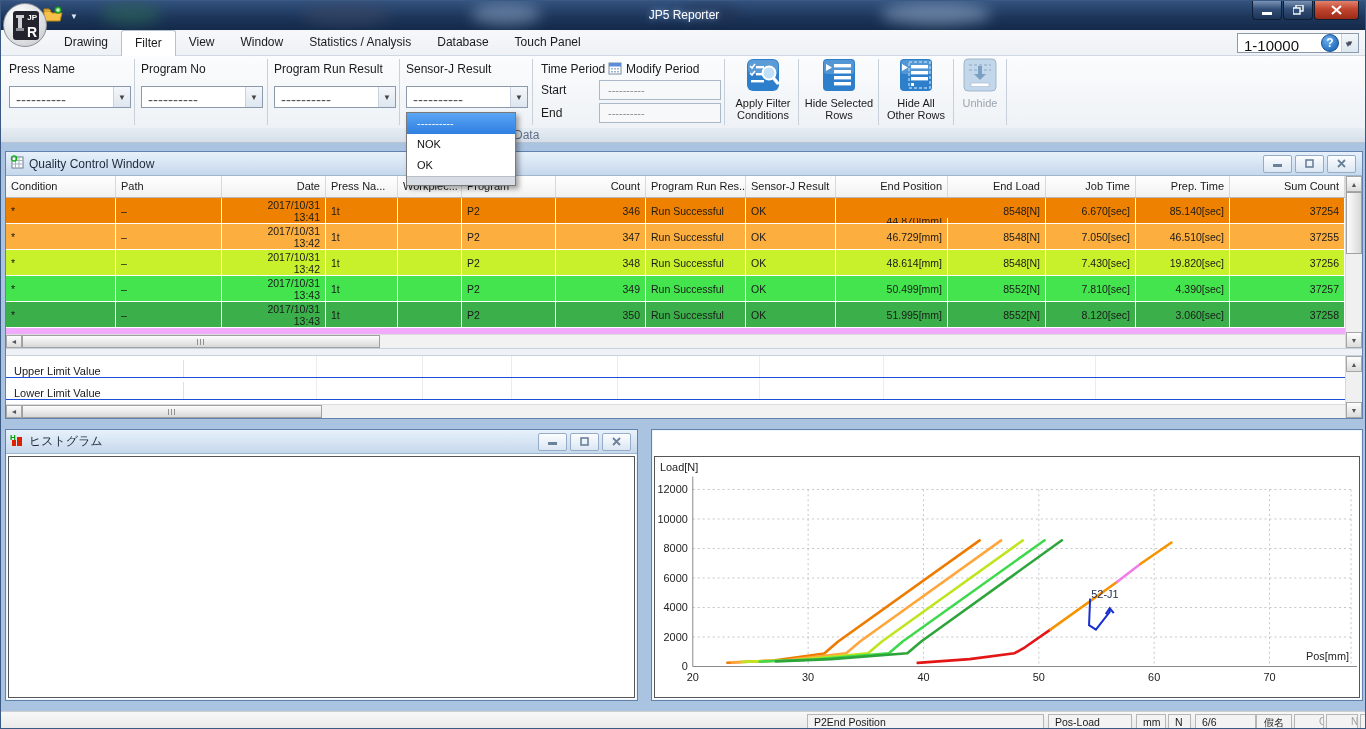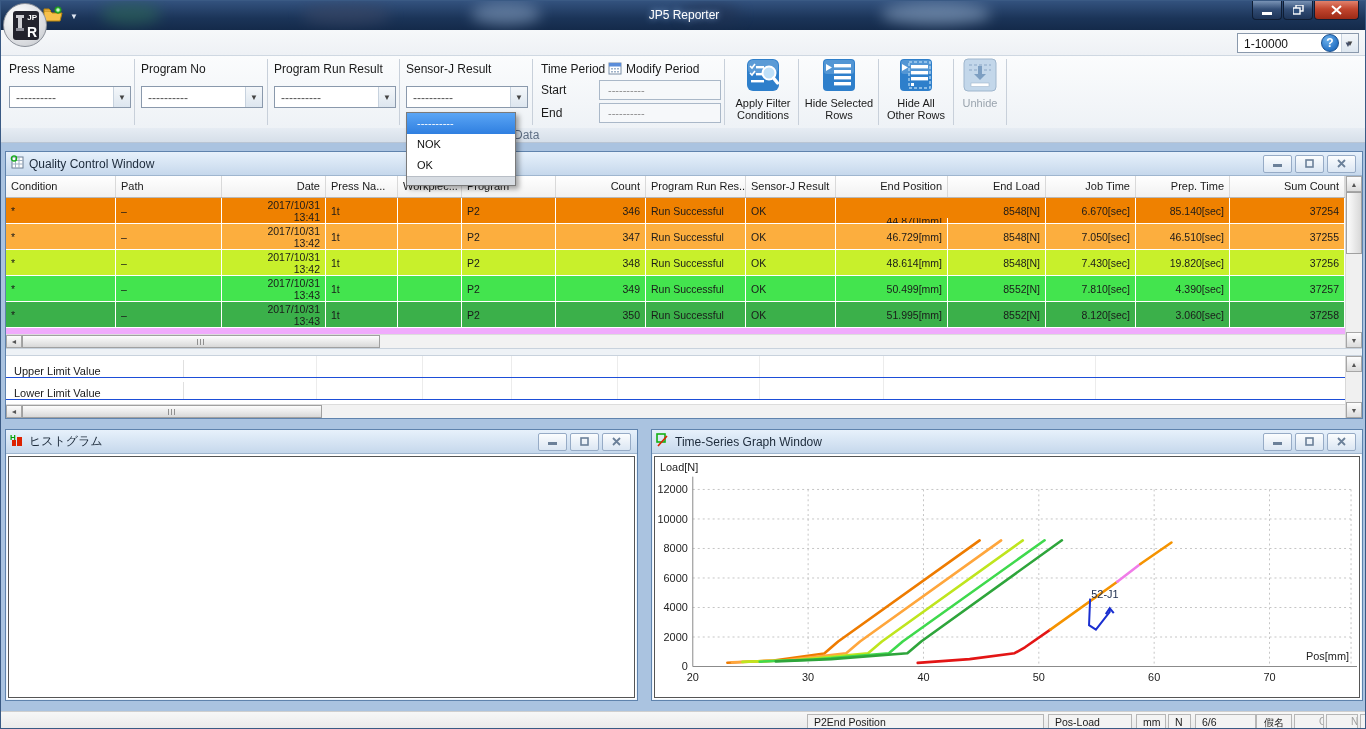--- a/index.html
+++ b/index.html
@@ -27,21 +27,21 @@
   .helpbtn { position:absolute; left:1320px; top:4px; width:18px; height:18px; border-radius:50%; background:radial-gradient(circle at 35% 30%,#6db1ec,#2b77c8 65%,#1b5ca6); border:1px solid #174f90; color:#fff; font-weight:bold; font-size:12px; text-align:center; line-height:17px; }
   .helpcaret { position:absolute; left:1343px; top:10px; font-size:8px; color:#44506a; }
 
   
   .ribbon { position:absolute; left:0; top:55px; width:1366px; height:72px; background:linear-gradient(#fbfcfd,#eef2f6); }
   .grouplabel { position:absolute; left:0; top:127px; width:1366px; height:15px; background:linear-gradient(#e6ecf3,#d6dfe9); border-bottom:1px solid #b9c5d4; color:#5f6f85; font-size:12px; }
   .grouplabel span { position:absolute; left:513px; top:0px; }
   .rsep { position:absolute; top:3px; height:66px; width:1px; background:#c8d0da; }
   .flabel { position:absolute; top:6px; font-size:12px; }
   .combo { position:absolute; top:30px; height:22px; width:122px; border:1px solid #8a99ac; background:#fff; display:flex; }
-  .combo .ctext { flex:1; padding:4px 0 0 6px; color:#555; font-size:12px; }
+  .combo .ctext { flex:1; padding:4px 0 0 6px; color:#555; font-size:15px; }
   .combo .cbtn { width:17px; border-left:1px solid #c7d2de; background:linear-gradient(#f4f7fa,#dde6ef); text-align:center; font-size:8px; color:#444; padding-top:6px; }
   .tp-row { position:absolute; font-size:12px; }
   .tp-field { position:absolute; width:122px; height:20px; border:1px solid #aab8c8; background:#f6f8fa; color:#8a8a8a; font-size:11px; padding:3px 0 0 8px; }
   .bigbtn { position:absolute; top:2px; height:68px; display:flex; flex-direction:column; align-items:center; }
   .bigbtn .blabel { font-size:11px; line-height:12px; text-align:center; white-space:pre-line; margin-top:2px; }
   .bigbtn.disabled .blabel { color:#9aa4ae; }
 
   
   .popup { position:absolute; left:405px; top:111px; width:110px; background:#fff; border:1px solid #7a7a7a; box-shadow:3px 3px 5px rgba(0,0,0,.35); z-index:60; }
   .pitem { height:21px; padding:4px 0 0 10px; font-size:11px; color:#111; }
@@ -134,20 +134,29 @@
         <path d="M1,5 L7,5 L9,7 L19,7 L17,15 L1,15 Z" fill="#f7c04b" stroke="#b8860b"></path>
         <path d="M1,5 L1,3 L6,3 L8,5" fill="#e8a93a" stroke="#b8860b"></path>
         <circle cx="15" cy="4" r="3.2" fill="#3cc43c" stroke="#1d8a1d"></circle>
         <path d="M15,2.2 L15,5.8 M13.2,4 L16.8,4" stroke="#fff" stroke-width="1"></path>
       </svg>
     </span>
     <span class="caret">▼</span>
   </div>
 
   <div class="tabrow">
+    <div class="tabs" id="tabs">
+        <div class="tab">Drawing</div>
+        <div class="tab sel">Filter</div>
+        <div class="tab">View</div>
+        <div class="tab">Window</div>
+        <div class="tab">Statistics / Analysis</div>
+        <div class="tab">Database</div>
+        <div class="tab">Touch Panel</div>
+      </div>
     <div class="combo rangecombo" style="top:3px;height:20px;">
       <span class="ctext" style="color:#111;padding-top:3px;">1-10000</span>
       <span class="cbtn" style="padding-top:5px;">▼</span>
     </div>
     <div class="helpbtn">?</div>
     <div class="helpcaret">▼</div>
   </div>
 
   <div class="ribbon" id="ribbon">
     <div class="rsep" style="left:133px"></div>
@@ -470,46 +479,20 @@
             <svg width="9" height="9">
               <path d="M1,1 L8,8 M8,1 L1,8" stroke="#6b8099" stroke-width="1.8"></path>
             </svg>
           </div>
       </div>
     </div>
     <div style="position:absolute;left:2px;top:26px;right:2px;bottom:2px;border:1px solid #555;background:#fff;"></div>
   </div>
 
   <div class="child" style="left:650px;top:428px;width:712px;height:272px;">
-    <div class="ctitle">
-      <span>
-        <svg width="14" height="14">
-            <rect x="1" y="1" width="8" height="8" fill="none" stroke="#14b014" stroke-width="1.6"></rect>
-            <path d="M2,13 L11,3" stroke="#dd2200" stroke-width="1.6"></path>
-          </svg>
-      </span>
-      <span class="ttext">Time-Series Graph Window</span>
-      <div class="cbtns">
-        <div class="mbtn">
-            <svg width="9" height="9">
-              <rect x="0" y="5" width="9" height="3" fill="#6b8099"></rect>
-            </svg>
-          </div>
-        <div class="mbtn">
-            <svg width="9" height="9">
-              <rect x="1" y="1" width="7" height="7" fill="none" stroke="#6b8099" stroke-width="1.6"></rect>
-            </svg>
-          </div>
-        <div class="mbtn">
-            <svg width="9" height="9">
-              <path d="M1,1 L8,8 M8,1 L1,8" stroke="#6b8099" stroke-width="1.8"></path>
-            </svg>
-          </div>
-      </div>
-    </div>
     <div class="chartwrap">
       <svg id="ts-chart" width="100%" height="100%" viewBox="0 0 708 244" preserveAspectRatio="none">
           <line x1="38" y1="183" x2="700" y2="183" stroke="#c4c4c4" stroke-dasharray="2,3"></line>
           <line x1="38" y1="153" x2="700" y2="153" stroke="#c4c4c4" stroke-dasharray="2,3"></line>
           <line x1="38" y1="123" x2="700" y2="123" stroke="#c4c4c4" stroke-dasharray="2,3"></line>
           <line x1="38" y1="93" x2="700" y2="93" stroke="#c4c4c4" stroke-dasharray="2,3"></line>
           <line x1="38" y1="63" x2="700" y2="63" stroke="#c4c4c4" stroke-dasharray="2,3"></line>
           <line x1="38" y1="33" x2="700" y2="33" stroke="#c4c4c4" stroke-dasharray="2,3"></line>
           <line x1="154" y1="33" x2="154" y2="213" stroke="#c4c4c4" stroke-dasharray="2,3"></line>
           <line x1="270" y1="33" x2="270" y2="213" stroke="#c4c4c4" stroke-dasharray="2,3"></line>

